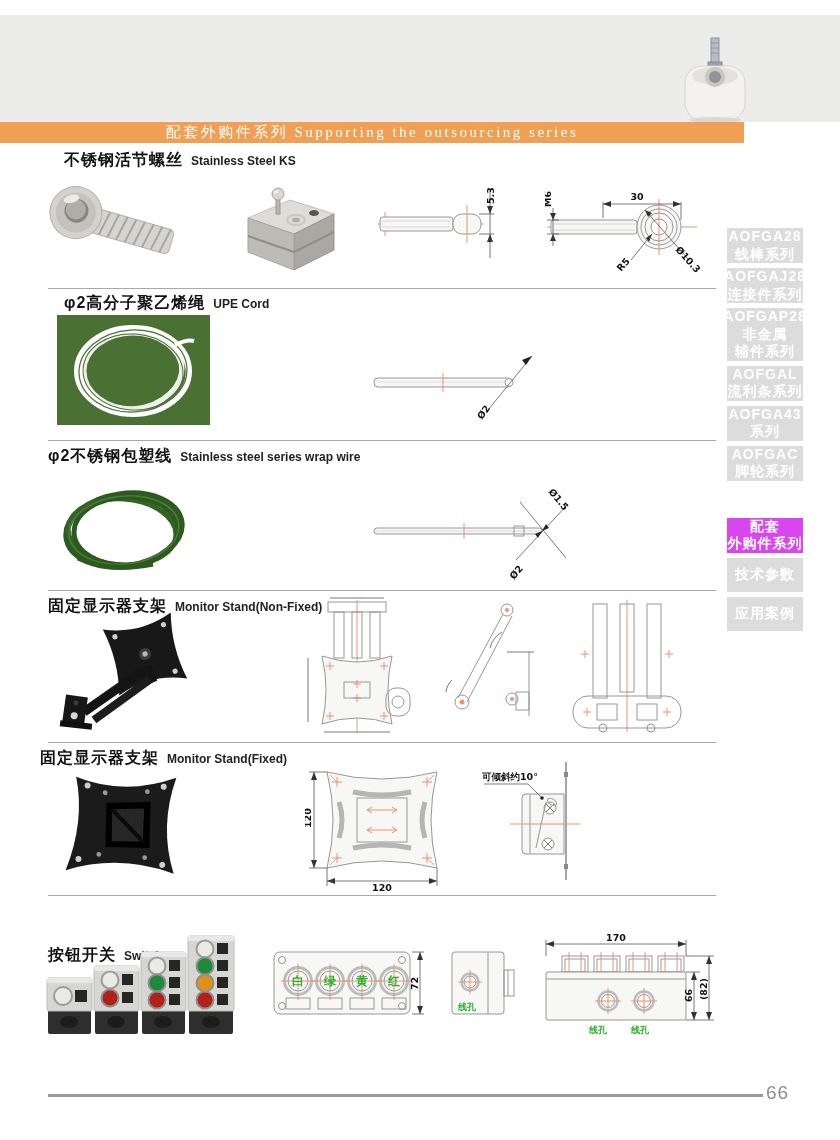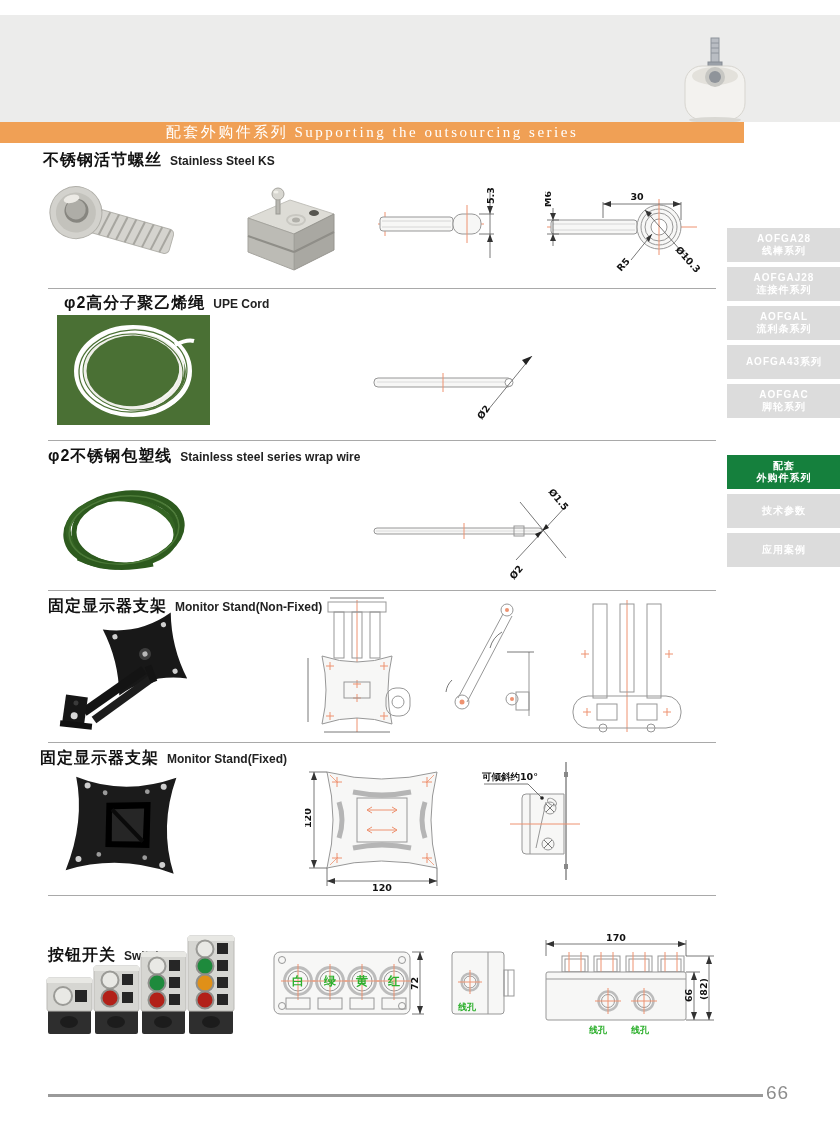--- a/index.html
+++ b/index.html
@@ -8,25 +8,25 @@
   .abs { position:absolute; }
 
   
   .hdr-gray { left:0; top:15px; width:840px; height:107px; background:#ececeb; }
   .band { left:0; top:122px; width:744px; height:21px; background:#f0a055; color:#fff;
           font-family:"Liberation Serif",serif; font-size:15px; letter-spacing:2.5px;
           text-align:center; line-height:21px; }
 
   
   .sidebar { right:16px; top:228px; width:97px; }
-  .side-item { width:114px; min-height:34px; background:#dcdcdc; color:#ffffff;
-               font-size:10px; font-weight:bold; letter-spacing:1px; line-height:1.25;
+  .side-item { width:76px; min-height:34px; background:#dcdcdc; color:#ffffff;
+               font-size:14px; font-weight:bold; letter-spacing:1px; line-height:1.25;
                display:flex; align-items:center; justify-content:center; text-align:center;
                margin-bottom:5px; white-space:pre-line; cursor:pointer; }
-  .side-item.active { background:#15803d;margin-top:37px; }
+  .side-item.active { background:#d946ef;margin-top:37px; }
 
   
   .sec-title { white-space:nowrap; }
   .t-zh { font-size:16px; font-weight:bold; color:#121212; letter-spacing:1px; }
   .t-en { font-size:12px; font-weight:bold; color:#222; margin-left:8px; }
   .hr { left:48px; width:668px; height:1px; background:#a9a9a9; }
   svg text.dim-b { font-family:"DejaVu Sans",sans-serif; font-size:9.5px; font-weight:bold; fill:#111; }
   svg text.grn { font-family:"Liberation Sans",sans-serif; font-size:9px; font-weight:bold; fill:#2eb02e; }
   svg text.btn { font-family:"Liberation Sans",sans-serif; font-size:12px; font-weight:bold; fill:#2eb02e; }
   svg .ln  { stroke:#979797; fill:none; stroke-width:1; }
@@ -57,32 +57,35 @@
 
 <div class="abs band">
   <span>配套外购件系列 Supporting the outsourcing series</span>
 </div>
 
 <div class="abs sidebar">
   <div class="side-item">AOFGA28
 线棒系列</div>
   <div class="side-item">AOFGAJ28
 连接件系列</div>
+  <div class="side-item">AOFGAP28
+非金属
+辅件系列</div>
   <div class="side-item">AOFGAL
 流利条系列</div>
   <div class="side-item">AOFGA43系列</div>
   <div class="side-item">AOFGAC
 脚轮系列</div>
   <div class="side-item active">配套
 外购件系列</div>
   <div class="side-item">技术参数</div>
   <div class="side-item">应用案例</div>
 </div>
 
-<div class="abs sec-title" style="left:43px;top:150px;">
+<div class="abs sec-title" style="left:64px;top:150px;">
   <span class="t-zh">不锈钢活节螺丝</span><span class="t-en">Stainless Steel KS</span>
 </div>
 
 <svg class="abs" style="left:48px;top:182px;" width="137" height="92" viewBox="0 0 137 92">
   <g transform="rotate(16 40 32)">
     <rect x="42" y="24" width="86" height="25" rx="5" fill="#d5d4cf" stroke="#b4b3ad"></rect>
     <g stroke="#a7a6a0" stroke-width="2">
       <line x1="52" y1="24" x2="47" y2="49"></line>
         <line x1="61" y1="24" x2="56" y2="49"></line>
       <line x1="70" y1="24" x2="65" y2="49"></line>

